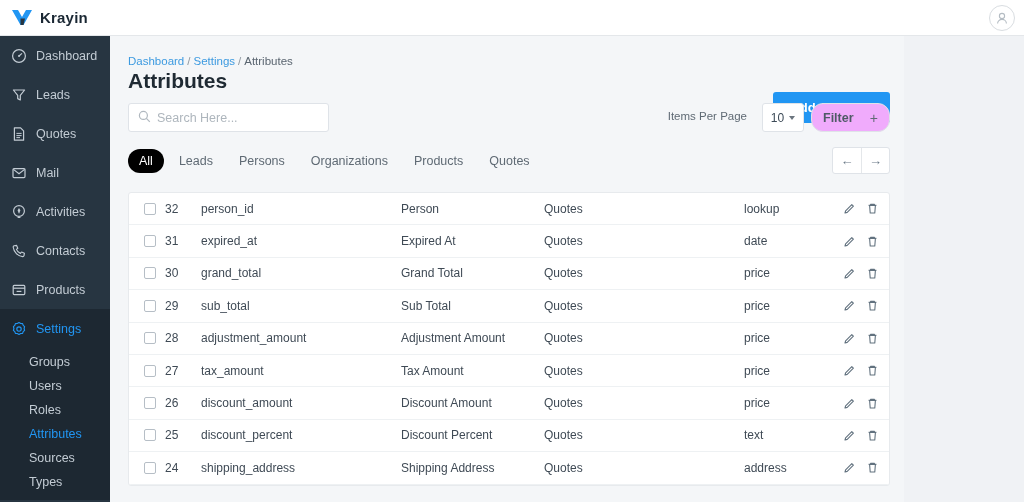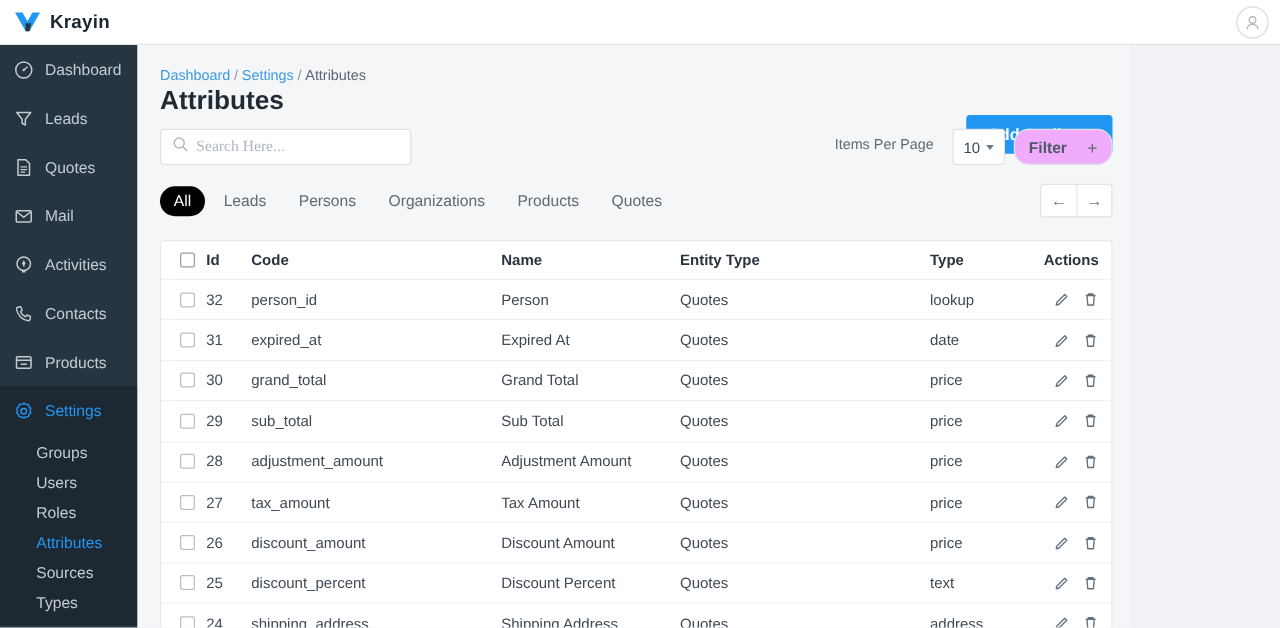--- a/index.html
+++ b/index.html
@@ -74,21 +74,21 @@
   }
   .search-wrap {
     position: absolute; left: 18px; top: 0;
     width: 201px; height: 29px;
     background: #fff; border: 1px solid #dfe3e8; border-radius: 3px;
     display: flex; align-items: center; gap: 6px; padding: 0 9px;
   }
   .search-input {
     border: none; outline: none; font-size: 12.5px;
     color: #000000; width: 160px; background: transparent;
-    font-family: Liberation Serif, serif;
+    font-family: Liberation Sans, sans-serif;
   }
   .search-input::placeholder { color: #aeb6bd; }
 
   .ipp-label {
     position: absolute; right: 157px; top: 7px;
     font-size: 11.5px; color: #5f6a74;
   }
   .ipp-select {
     position: absolute; right: 100px; top: 0;
     width: 42px; height: 29px;
@@ -307,31 +307,20 @@
       <div class="tab">Products</div>
       <div class="tab">Quotes</div>
     </div>
     <div class="pager">
       <div class="pager-btn">←</div>
       <div class="pager-btn">→</div>
     </div>
   </div>
 
   <div class="table-card">
-    <div class="trow head">
-      <div class="c-check">
-          <span class="cb"></span>
-        </div>
-      <div class="c-id">Id</div>
-      <div class="c-code">Code</div>
-      <div class="c-name">Name</div>
-      <div class="c-ent">Entity Type</div>
-      <div class="c-type">Type</div>
-      <div class="c-act">Actions</div>
-    </div>
     <div id="tbody">
         <div class="trow">
           <div class="c-check">
             <span class="cb"></span>
           </div>
           <div class="c-id">32</div>
           <div class="c-code">person_id</div>
           <div class="c-name">Person</div>
           <div class="c-ent">Quotes</div>
           <div class="c-type">lookup</div>

